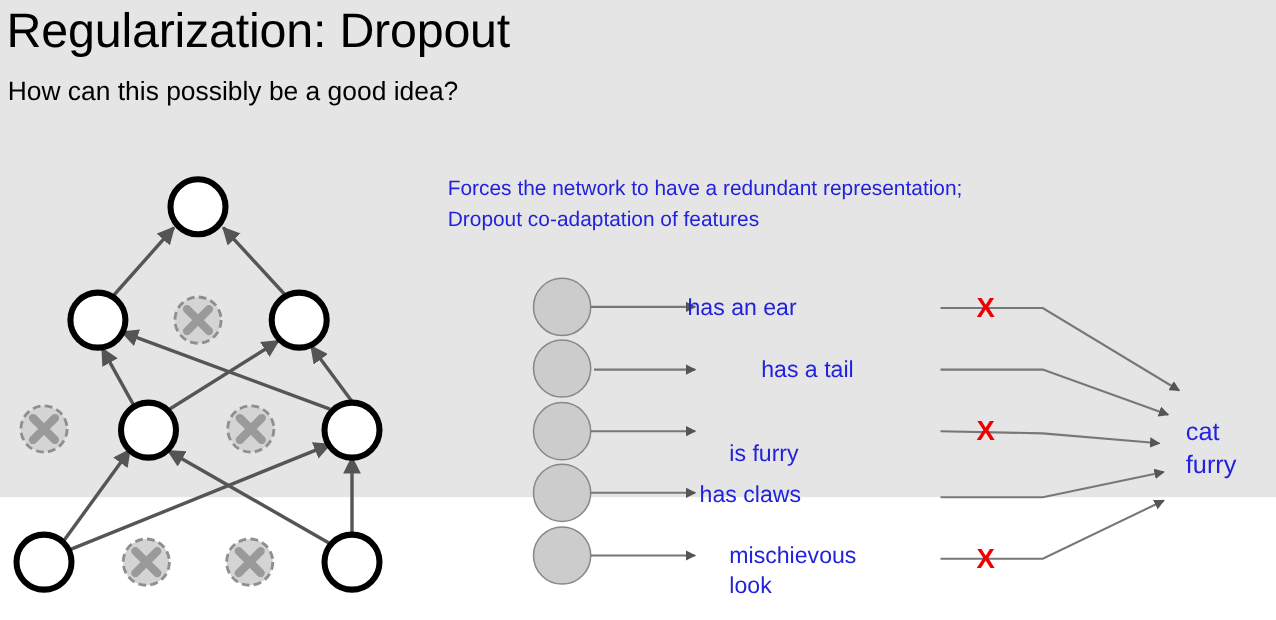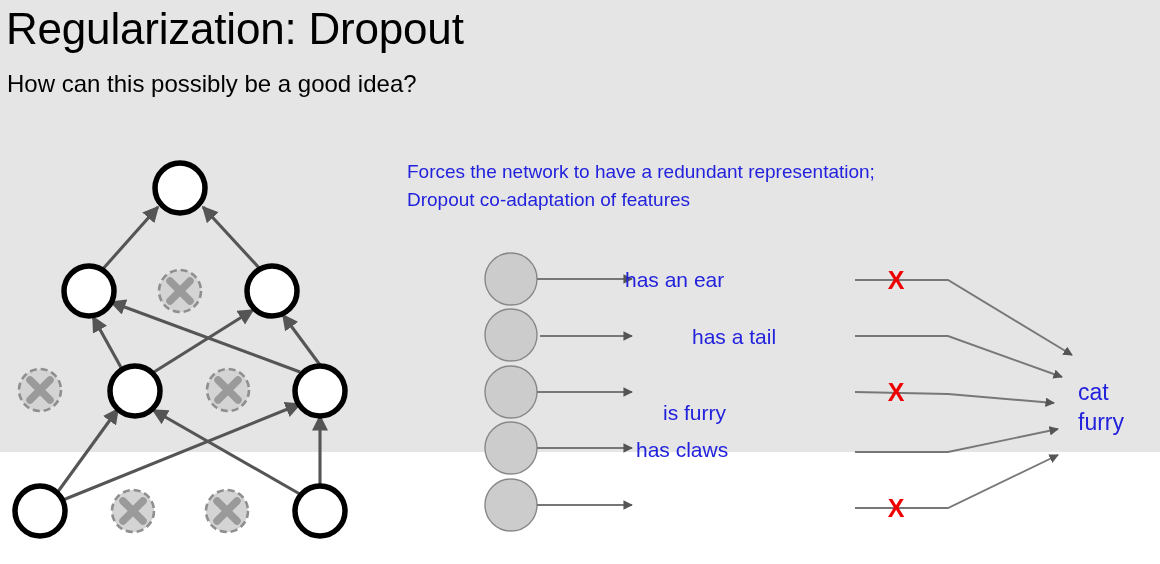--- a/index.html
+++ b/index.html
@@ -183,20 +183,24 @@
       <polyline points="855,392 948,394 1054,403"></polyline>
       <polyline points="855,452 948,452 1058,429"></polyline>
       <polyline points="855,508 948,508 1058,455"></polyline>
     </g>
   </svg>
 
   <div class="feat-label" style="left:625px; top:266px;">has an ear</div>
   <div class="feat-label" style="left:692px; top:323px;">has a tail</div>
   <div class="feat-label" style="left:663px; top:379px;margin-top:20px;">is furry</div>
   <div class="feat-label" style="left:636px; top:436px;">has claws</div>
+  <div class="feat-label" style="left:663px; top:492px;">
+    <div>mischievous</div>
+    <div>look</div>
+  </div>
 
   <div class="xmark" style="left:884px; top:268px;">X</div>
   <div class="xmark" style="left:884px; top:380px;">X</div>
   <div class="xmark" style="left:884px; top:496px;">X</div>
 
   <div id="cat-score">
     <div>cat</div>
     <div>furry</div>
   </div>
 

